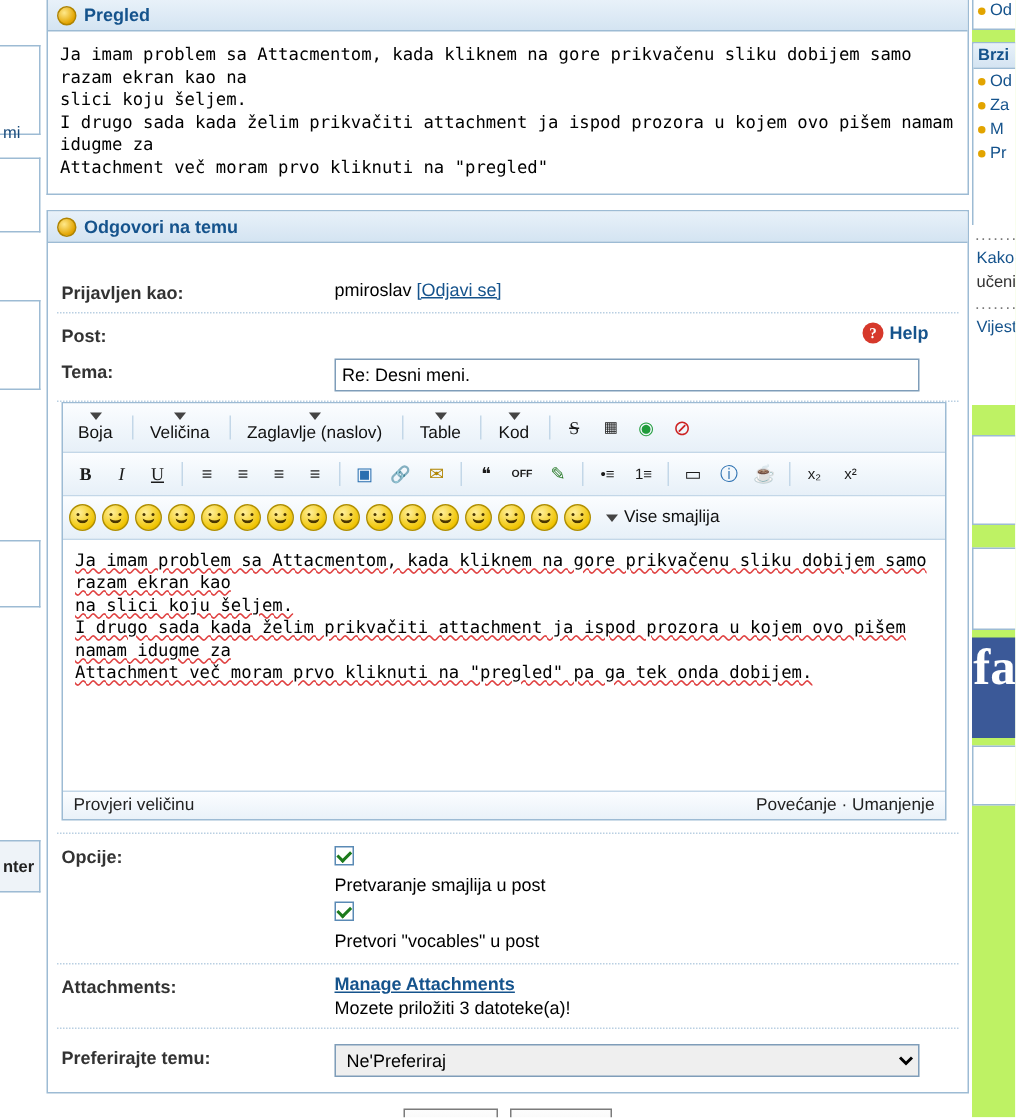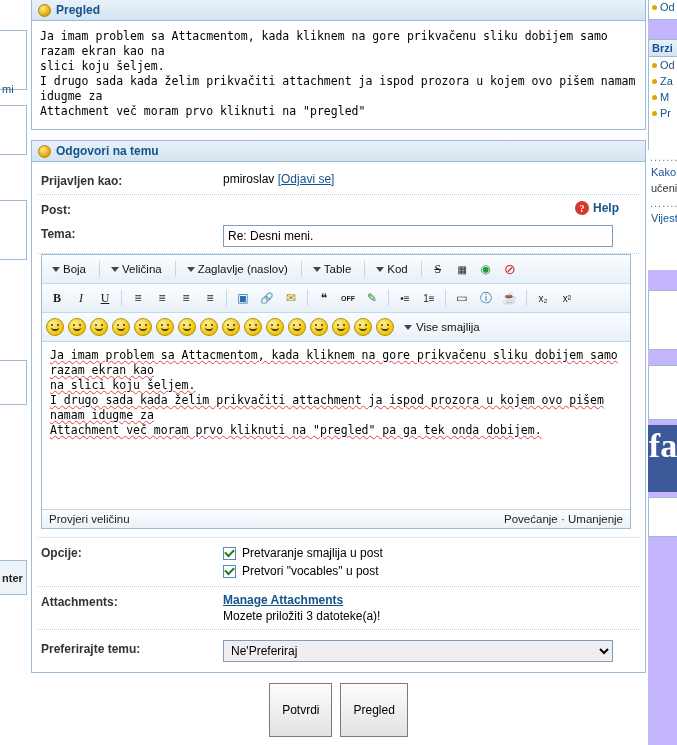--- a/index.html
+++ b/index.html
@@ -143,20 +143,21 @@
   .menu-btn {
     display: flex;
     align-items: center;
     gap: 3px;
     padding: 2px 7px 2px 5px;
     font-size: 11.5px;
     color: #111;
     cursor: pointer;
     border: 1px solid transparent;
     white-space: nowrap;
+    flex-direction: column;
   }
   .caret {
     display: inline-block;
     width: 0; height: 0;
     border-left: 4px solid transparent;
     border-right: 4px solid transparent;
     border-top: 5px solid #444;
   }
   .sep {
     width: 1px; height: 16px;
@@ -238,24 +239,25 @@
     background: linear-gradient(#fbfdff, #eaf2f9);
     padding: 3px 7px;
     font-size: 11.5px;
     color: #222;
   }
   .editor-foot .right span { cursor: pointer; }
 
   
   .opt-line {
     display: flex;
-    align-items: center;
+    align-items: flex-start;
     gap: 6px;
     padding: 2px 0;
     font-size: 12px;
+    flex-direction: column;
   }
   .chk {
     width: 13px; height: 13px;
     border: 1px solid #5a8ab5;
     background: #ffffff;
     display: inline-flex;
     align-items: center;
     justify-content: center;
     box-sizing: border-box;
   }
@@ -314,21 +316,21 @@
     cursor: pointer;
     color: #000;
   }
 
   
   .rail {
     position: absolute;
     left: 648px; top: 0;
     width: 29px;
     height: 745px;
-    background: #c4b5fd;
+    background: #bef264;
     font-size: 11px;
     overflow: hidden;
   }
   .rail .rbox {
     position: absolute;
     left: 0;
     width: 30px;
     border: 1px solid #9dbbd4;
     border-right: none;
     background: #fff;
@@ -417,21 +419,21 @@
       </div>
     </div>
 
     <div style="height:10px;"></div>
 
     <div class="panel">
       <div class="panel-title">
         <span class="bullet"></span>
         <span>Odgovori na temu</span>
       </div>
-      <div class="panel-body" style="padding:4px 6px 0 6px;">
+      <div class="panel-body" style="padding:18px 6px 0 6px;">
 
         <div class="frow">
           <div class="fcell-label">Prijavljen kao:</div>
           <div class="fcell-field">
             <span>pmiroslav</span>
             <span class="link">[Odjavi se]</span>
           </div>
         </div>
 
         <div class="frow" style="border-bottom:none; padding-bottom:2px;">
@@ -631,21 +633,21 @@
   </div>
 
   <div class="rail">
     <div class="rbox" style="top:-2px; height:22px;">
       <div class="ritem">
         <span class="dot"></span>
         <span>Od</span>
       </div>
     </div>
 
-    <div class="rbox" style="top:39px; height:145px;">
+    <div class="rbox" style="top:28px; height:145px;">
       <div class="rhead">Brzi</div>
       <div class="ritem">
         <span class="dot"></span>
         <span>Od</span>
       </div>
       <div class="ritem">
         <span class="dot"></span>
         <span>Za</span>
       </div>
       <div class="ritem">

